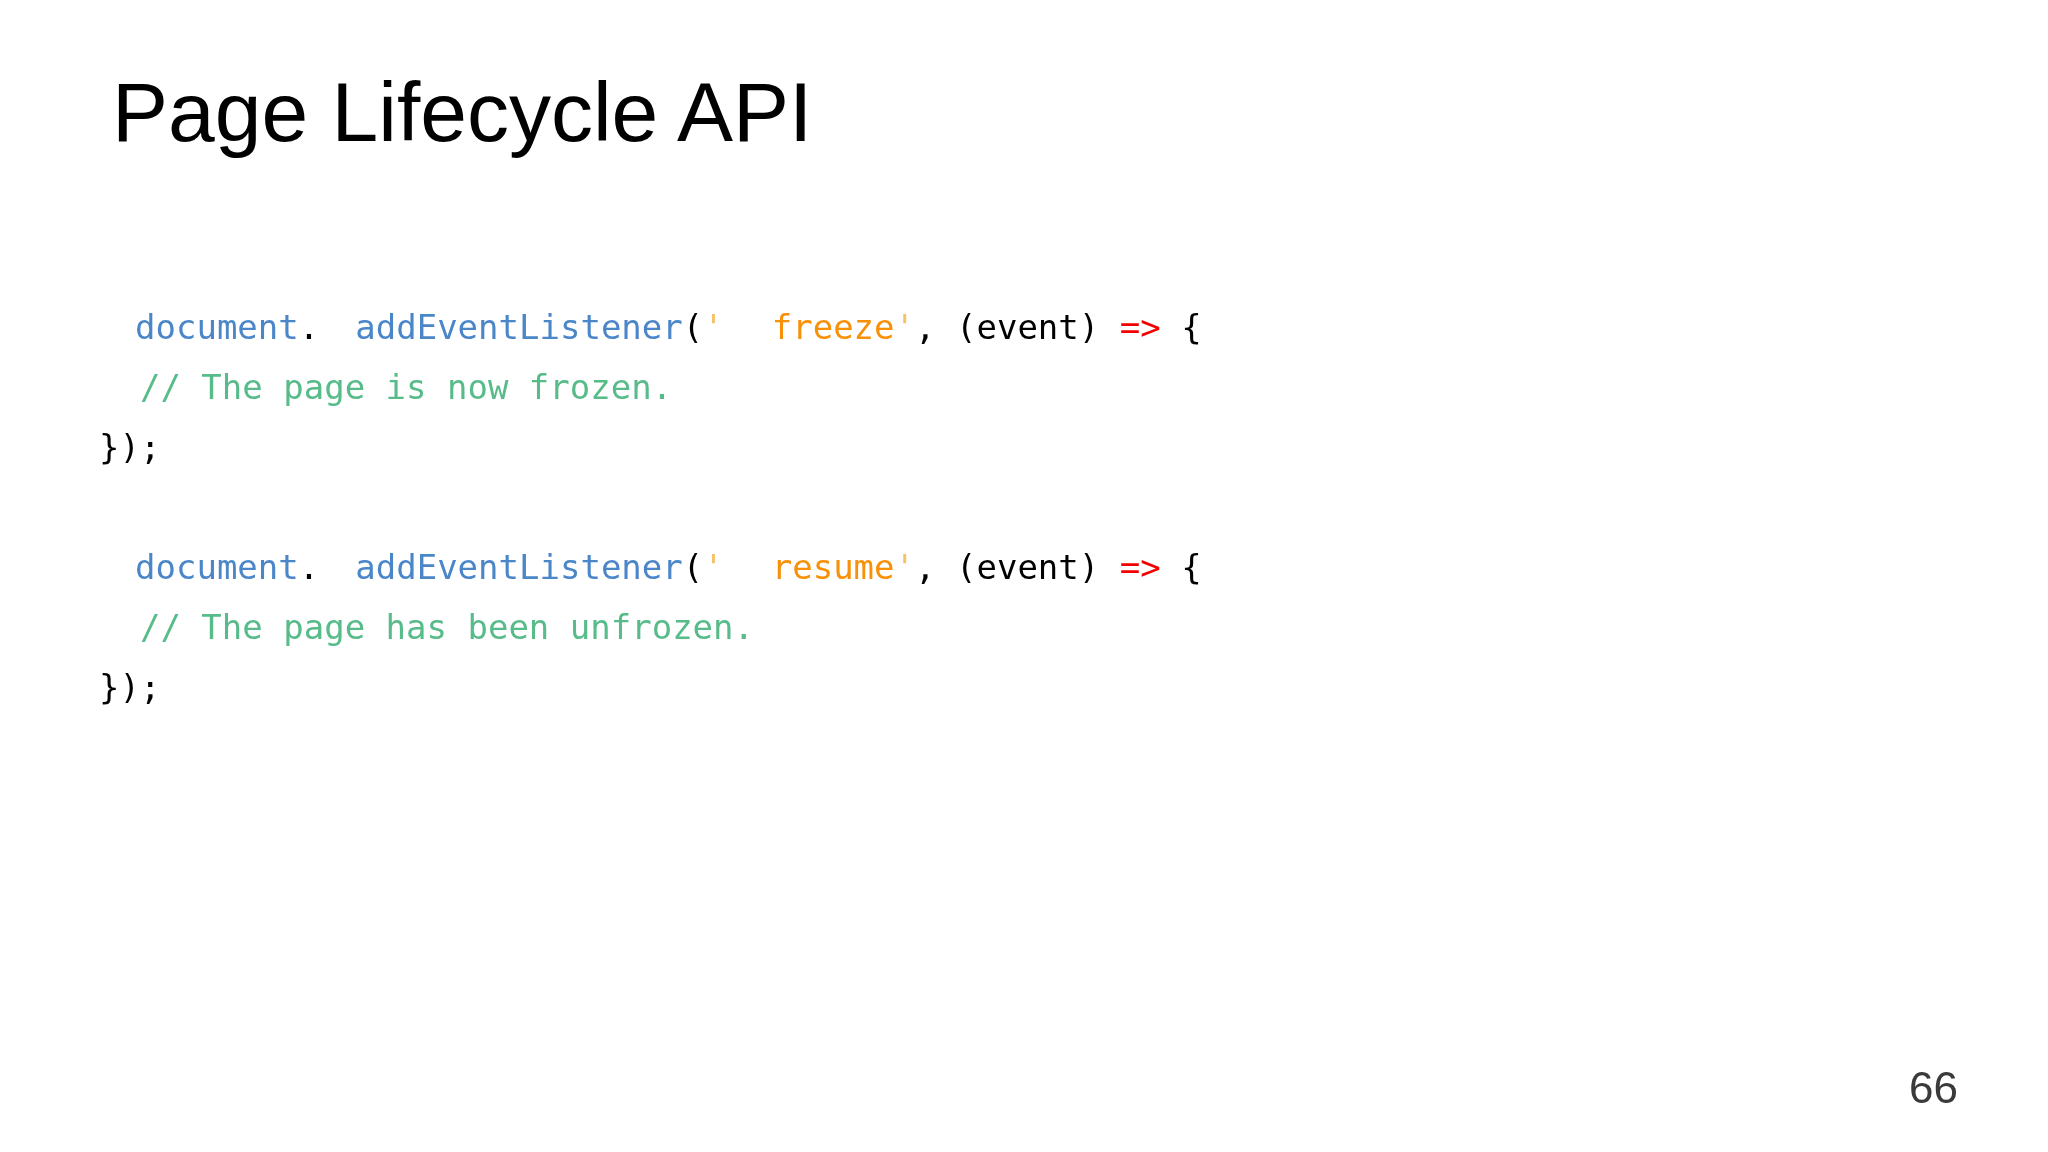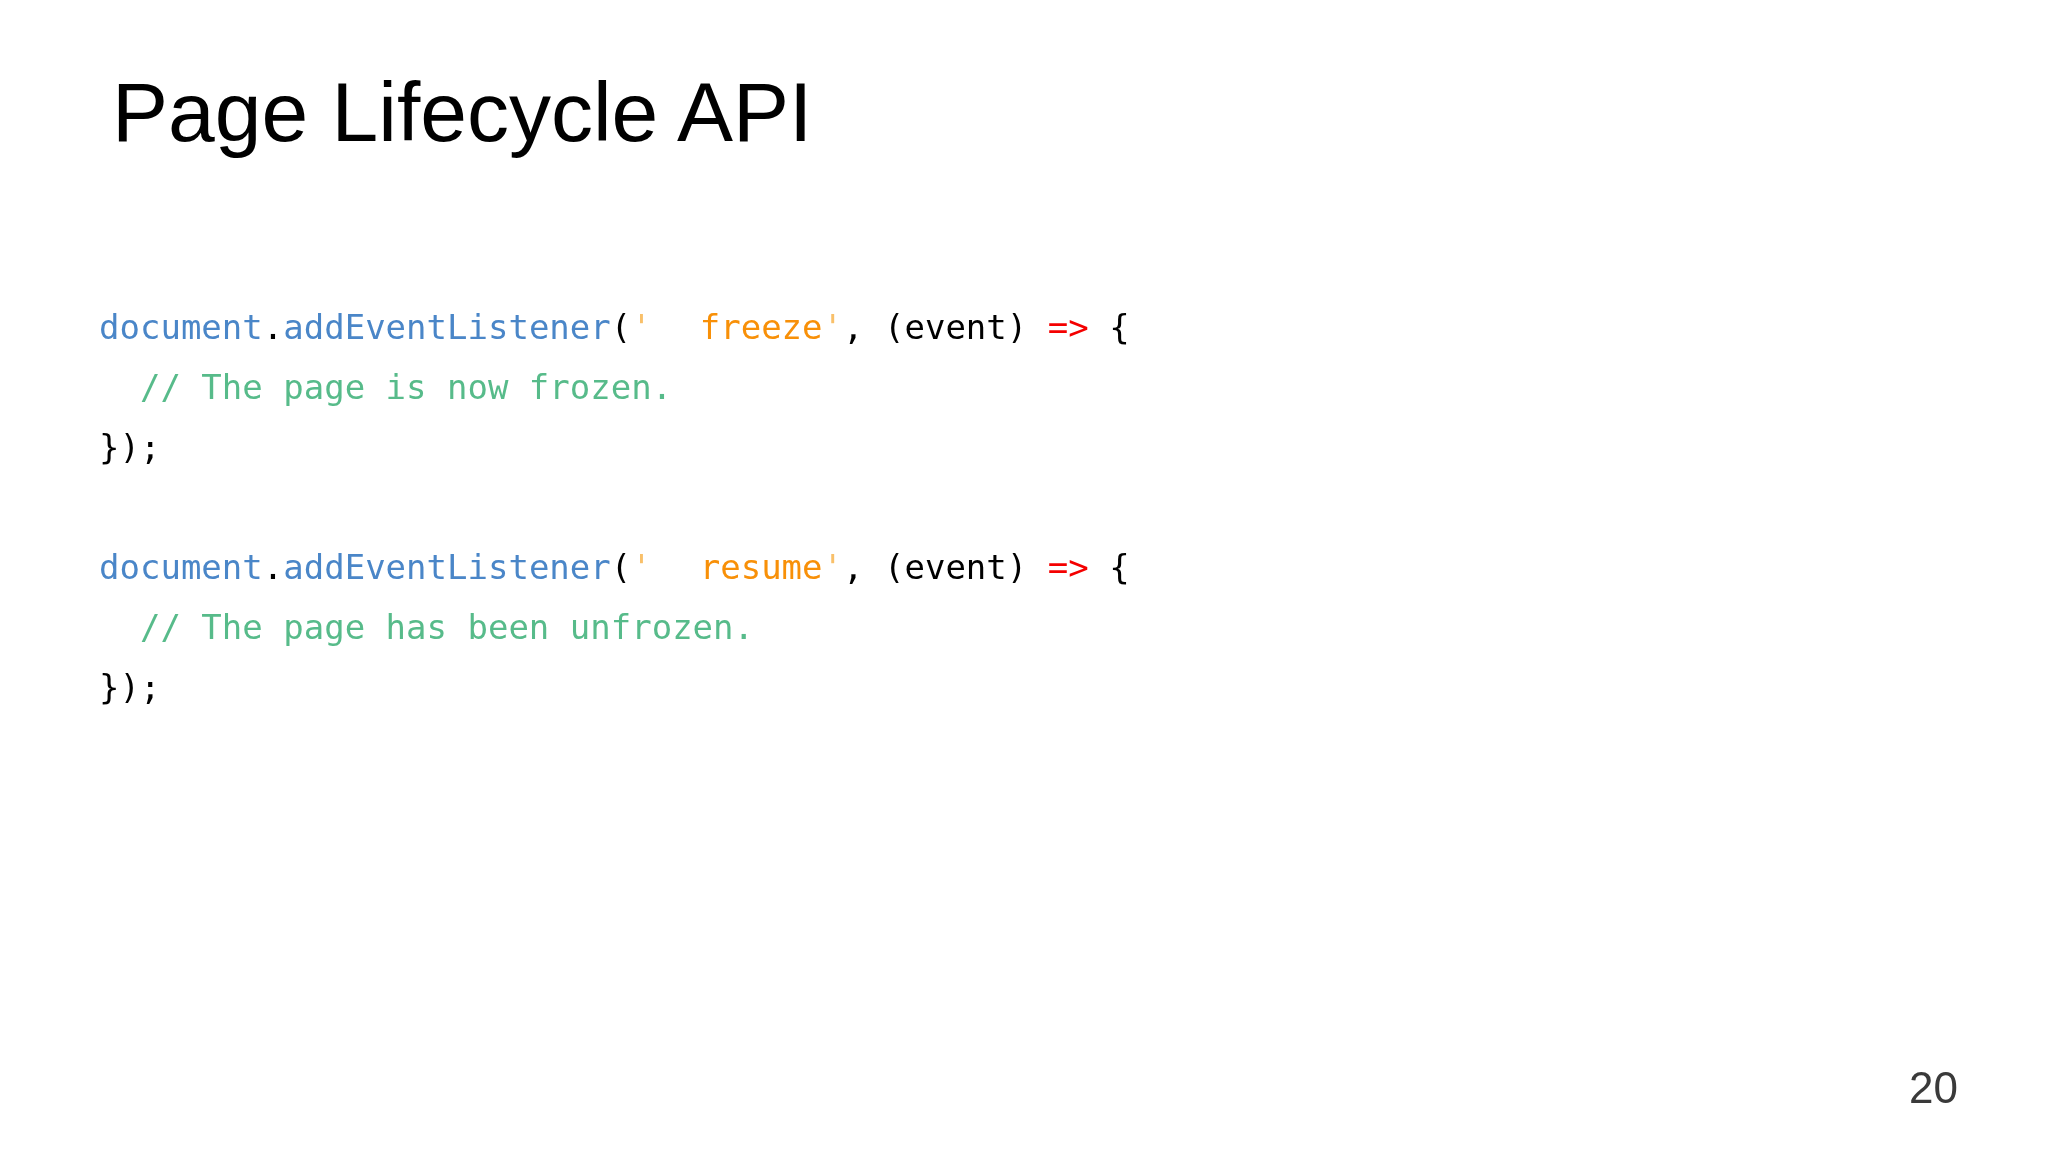--- a/index.html
+++ b/index.html
@@ -35,21 +35,21 @@
     font-family: "DejaVu Sans Mono", monospace;
     font-size: 34px;
     line-height: 60px;
     white-space: pre;
     color: var(--c-plain, #000000);
   }
   .code .block {
     margin: 0 0 60px 0;
   }
   .tok-plain   { color: var(--c-plain, #000000); }
-  .tok-ident   { color: var(--c-ident, #4a86c8); }
+  .tok-ident   { color: var(--c-ident, #4a86c8); margin-left: 36px; }
   .tok-string  { color: var(--c-string, #f89008); margin-left: 48px; }
   .tok-quote   { color: var(--c-quote, #f9c06a); }
   .tok-comment { color: var(--c-comment, #57bb8a); }
   .tok-arrow   { color: var(--c-arrow, #f40000); }
   .page-number {
     position: absolute;
     right: 138px;
     top: 1066px;
     font-size: 44px;
     line-height: 1;
@@ -58,14 +58,14 @@
   }
 </style>
 </head>
 <body>
 
 <div class="slide" style="background: rgb(255, 255, 255);">
   <h1 class="title">Page Lifecycle API</h1>
 
   <div class="code"><div class="block"><div class="line"><span class="tok-ident">document</span><span class="tok-plain">.</span><span class="tok-ident">addEventListener</span><span class="tok-plain">(</span><span class="tok-quote">'</span><span class="tok-string">freeze</span><span class="tok-quote">'</span><span class="tok-plain">, (event) </span><span class="tok-arrow">=&gt;</span><span class="tok-plain"> {</span></div><div class="line"><span class="tok-comment">  // The page is now frozen.</span></div><div class="line"><span class="tok-plain">});</span></div></div><div class="block"><div class="line"><span class="tok-ident">document</span><span class="tok-plain">.</span><span class="tok-ident">addEventListener</span><span class="tok-plain">(</span><span class="tok-quote">'</span><span class="tok-string">resume</span><span class="tok-quote">'</span><span class="tok-plain">, (event) </span><span class="tok-arrow">=&gt;</span><span class="tok-plain"> {</span></div><div class="line"><span class="tok-comment">  // The page has been unfrozen.</span></div><div class="line"><span class="tok-plain">});</span></div></div></div>
 
-  <div class="page-number">20</div>
+  <div class="page-number">66</div>
 </div>
 
 </body></html>

